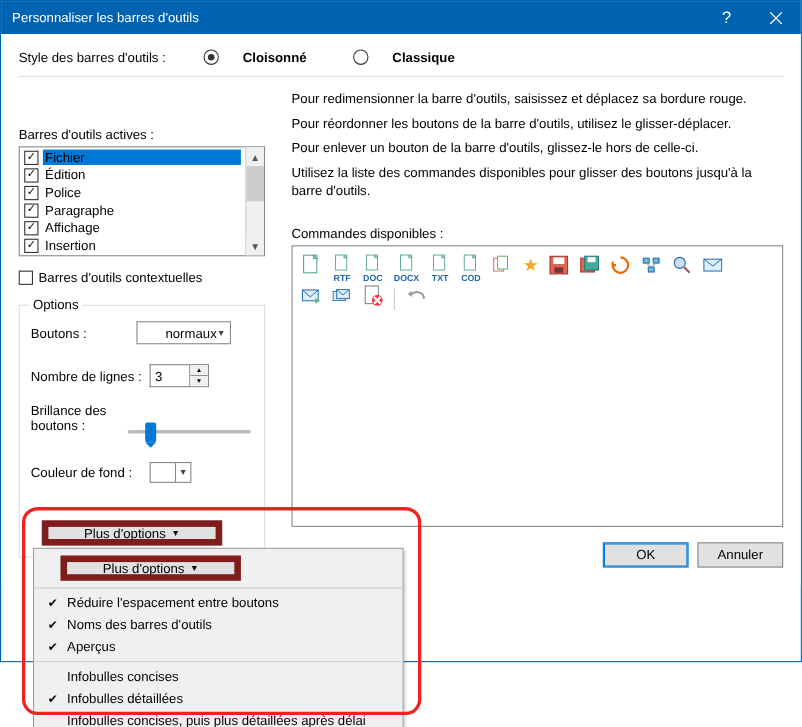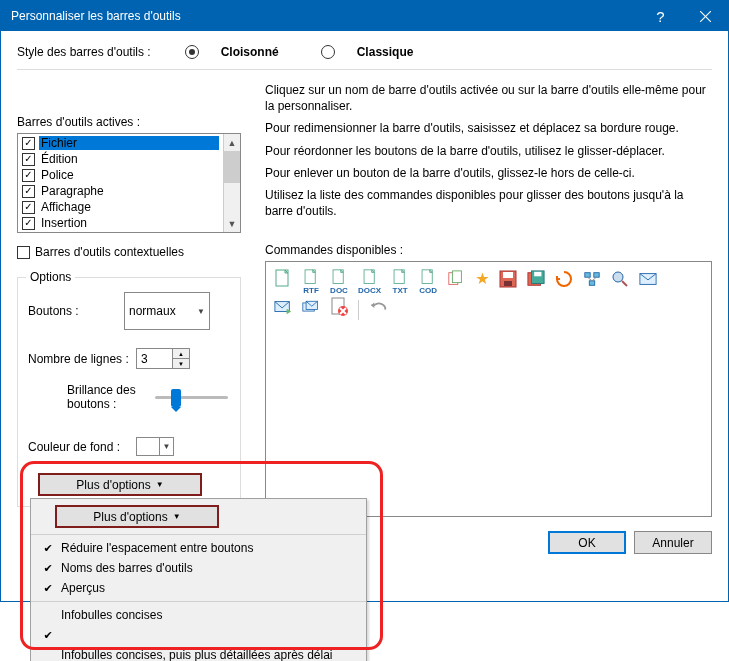--- a/index.html
+++ b/index.html
@@ -104,22 +104,22 @@
     position:relative;
   }
   .options-box .legend {
     position:absolute; top:-8px; left:8px; background:#fff; padding:0 4px;
   }
   .opt-row { display:flex; align-items:center; margin-top:10px; }
   .opt-row:first-of-type { margin-top:4px; }
   .opt-label { width:96px; }
   .opt-label.wide { width:108px; }
   .dropdown-ctrl {
-    border:1px solid #888; height:38px; width:86px;
-    display:flex; align-items:center; padding:0 4px; justify-content:space-between;
+    border:1px solid #888; height:21px; width:86px;
+    display:flex; align-items:center; padding:0 4px; justify-content:flex-end;
     background:#fff;
   }
   .dropdown-ctrl .arrow { font-size:8px; color:#444; }
   .spin-ctrl { display:flex; height:21px; }
   .spin-ctrl input {
     width:36px; border:1px solid #888; border-right:none;
     padding:0 4px; font-family:inherit; font-size:12px;
   }
   .spin-btns { display:flex; flex-direction:column; border:1px solid #888; }
   .spin-btns div { width:16px; flex:1; display:flex; align-items:center; justify-content:center; font-size:6px; background:#f0f0f0; }
@@ -165,21 +165,21 @@
     display:flex; align-items:center; justify-content:center;
     padding:0 14px;
   }
   .btn.default { border:1px solid #0078d7; box-shadow: inset 0 0 0 1px #0078d7; }
   
   .more-options-btn-host {
     position:absolute; bottom:0; left:0; width:226px;
     padding:0 10px 0 10px;
   }
   .more-opts-btn {
-    border:2px solid #7f1d1d; background:#e1e1e1; height:23px;
+    border:6px solid #7f1d1d; background:#e1e1e1; height:23px;
     display:flex; align-items:center; justify-content:center; gap:5px;
     width:164px;
   }
   .more-opts-btn .arrow { font-size:8px; }
 
   
   .popup {
     position:absolute;
     left:30px;
     top:498px;
@@ -311,21 +311,21 @@
             <span class="opt-label wide">Nombre de lignes :</span>
             <div class="spin-ctrl">
               <input value="3" style="">
               <div class="spin-btns">
                 <div>▲</div>
                 <div>▼</div>
               </div>
             </div>
           </div>
 
-          <div class="opt-row" style="margin-top:14px; align-items:center;margin-left:39px;">
+          <div class="opt-row" style="margin-top:14px; align-items:flex-end;">
             <span class="opt-label" style="width:86px;">Brillance des boutons :</span>
             <div class="slider-wrap">
               <div class="slider-track">
                     <div class="slider-thumb"></div>
                   </div>
             </div>
           </div>
 
           <div class="opt-row" style="margin-top:26px;">
             <span class="opt-label wide">Couleur de fond :</span>
@@ -339,21 +339,20 @@
             <div class="more-opts-btn">
               <span>Plus d'options</span>
               <span class="arrow">▼</span>
             </div>
           </div>
         </div>
       </div>
 
       <div class="right-col">
         <div class="help-text">
-          <p>Cliquez sur un nom de barre d'outils activée ou sur la barre d'outils elle-même pour la personnaliser.</p>
           <p>Pour redimensionner la barre d'outils, saisissez et déplacez sa bordure rouge.</p>
           <p>Pour réordonner les boutons de la barre d'outils, utilisez le glisser-déplacer.</p>
           <p>Pour enlever un bouton de la barre d'outils, glissez-le hors de celle-ci.</p>
           <p>Utilisez la liste des commandes disponibles pour glisser des boutons jusqu'à la barre d'outils.</p>
         </div>
 
         <div class="commands-label">Commandes disponibles :</div>
         <div class="commands-box">
           <div class="cmd-row">
             <span class="cmd-icon-wrap">
@@ -511,20 +510,21 @@
       <span class="menu-text">Aperçus</span>
     </div>
   </div>
   <div class="menu-list sec2">
     <div class="menu-item">
       <span class="menu-check"></span>
       <span class="menu-text">Infobulles concises</span>
     </div>
     <div class="menu-item">
       <span class="menu-check">✔</span>
+      <span class="menu-text">Infobulles détaillées</span>
     </div>
     <div class="menu-item">
       <span class="menu-check"></span>
       <span class="menu-text">Infobulles concises, puis plus détaillées après délai</span>
     </div>
   </div>
 </div>
 
 <div class="callout c1"></div>
 

